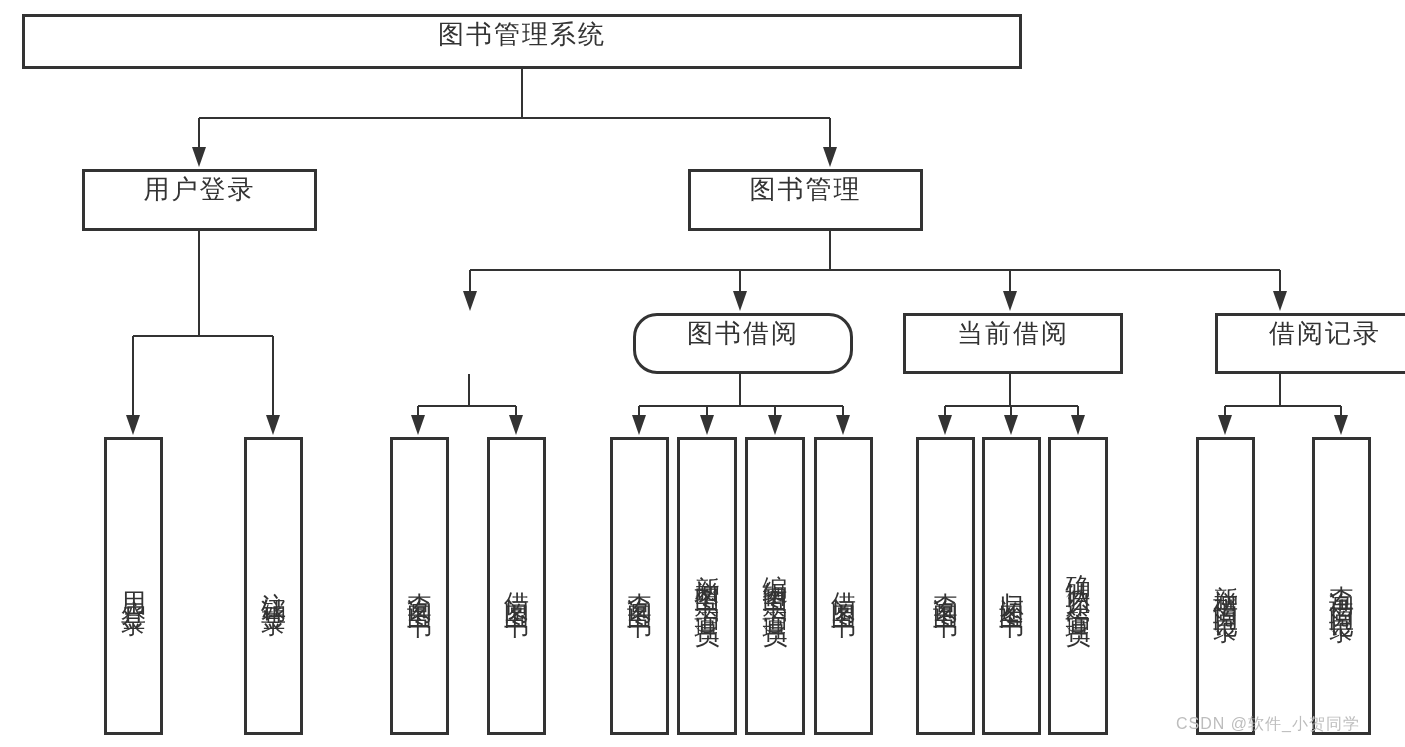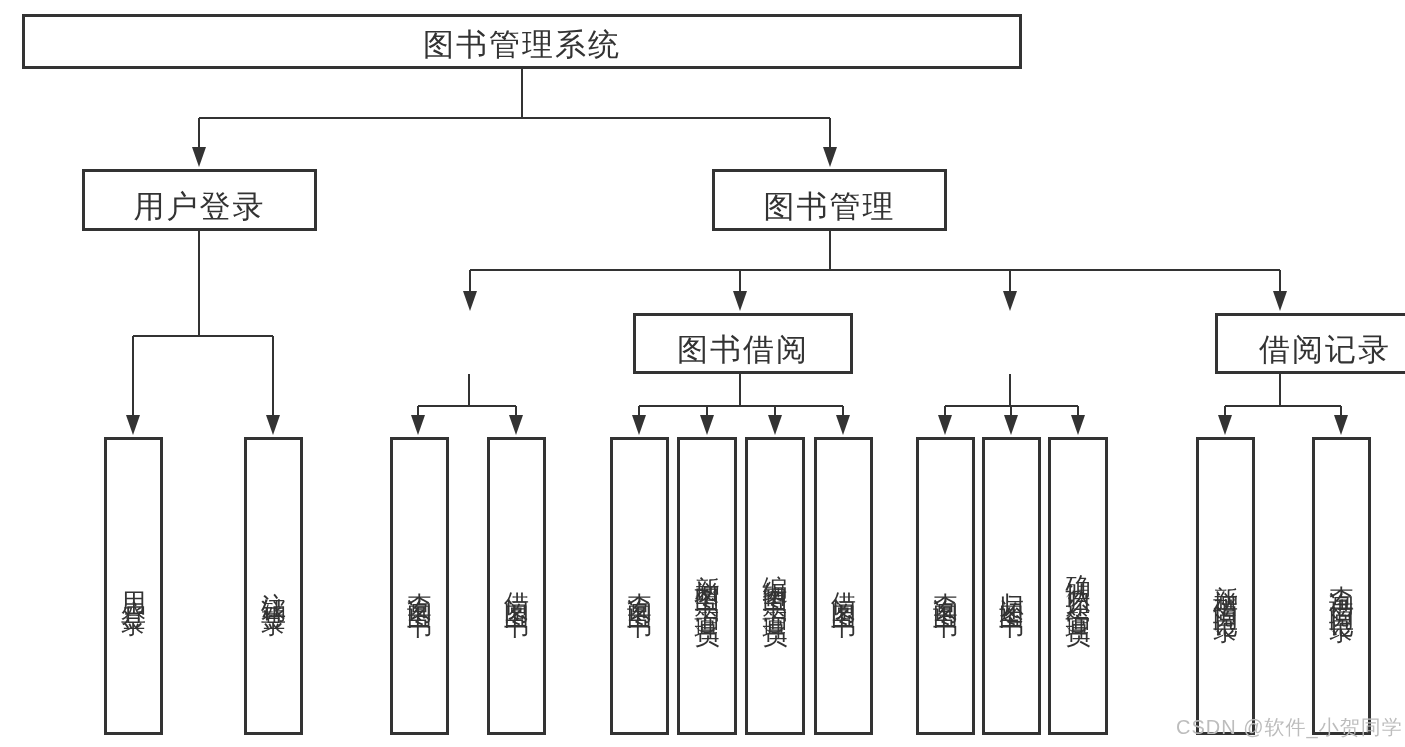--- a/index.html
+++ b/index.html
@@ -16,24 +16,24 @@
     left: 0; top: 0;
     width: 1405px; height: 747px;
     pointer-events: none;
   }
   .node {
     position: absolute;
     box-sizing: border-box;
     border: 3px solid #333333;
     background: #ffffff;
     display: flex;
-    align-items: flex-end;
+    align-items: flex-start;
     justify-content: center;
     color: #333333;
-    font-size: 31px;
+    font-size: 26px;
     letter-spacing: 2px;
     white-space: nowrap;
     font-family: Liberation Serif, serif;
   }
   .leaf {
     position: absolute;
     box-sizing: border-box;
     border: 3px solid #333333;
     background: #ffffff;
     display: flex;
@@ -47,21 +47,21 @@
   }
   .leaf .vtext {
     writing-mode: vertical-rl;
     line-height: 1;
     letter-spacing: 7px;
   }
   .watermark {
     position: absolute;
     left: 1176px;
     top: 714px;
-    font-size: 20px;
+    font-size: 16px;
     color: #bdbdbd;
     letter-spacing: 1px;
     white-space: nowrap;
     z-index: 5;
   }
 </style>
 </head>
 <body>
 
 <div class="canvas">
@@ -99,26 +99,29 @@
     </g>
   </svg>
 
   <div class="node" style="left:22px; top:14px; width:1000px; height:55px;">
     <span>图书管理系统</span>
   </div>
 
   <div class="node" style="left:82px; top:169px; width:235px; height:62px;">
     <span>用户登录</span>
   </div>
-  <div class="node" style="left:712px; top:169px; width:235px; height:62px;">
+  <div class="node" style="left:688px; top:169px; width:235px; height:62px;">
     <span>图书管理</span>
   </div>
 
-  <div class="node" style="left:633px; top:313px; width:220px; height:61px;">
+  <div class="node" style="left:633px; top:313px; width:220px; height:61px;border-radius:24px;">
     <span>图书借阅</span>
+  </div>
+  <div class="node" style="left:903px; top:313px; width:220px; height:61px;">
+    <span>当前借阅</span>
   </div>
   <div class="node" style="left:1173px; top:313px; width:220px; height:61px;margin-left:42px;">
     <span>借阅记录</span>
   </div>
 
   <div class="leaf" style="left:104px;">
     <span class="vtext">用户登录</span>
   </div>
   <div class="leaf" style="left:244px;">
     <span class="vtext">注销登录</span>

